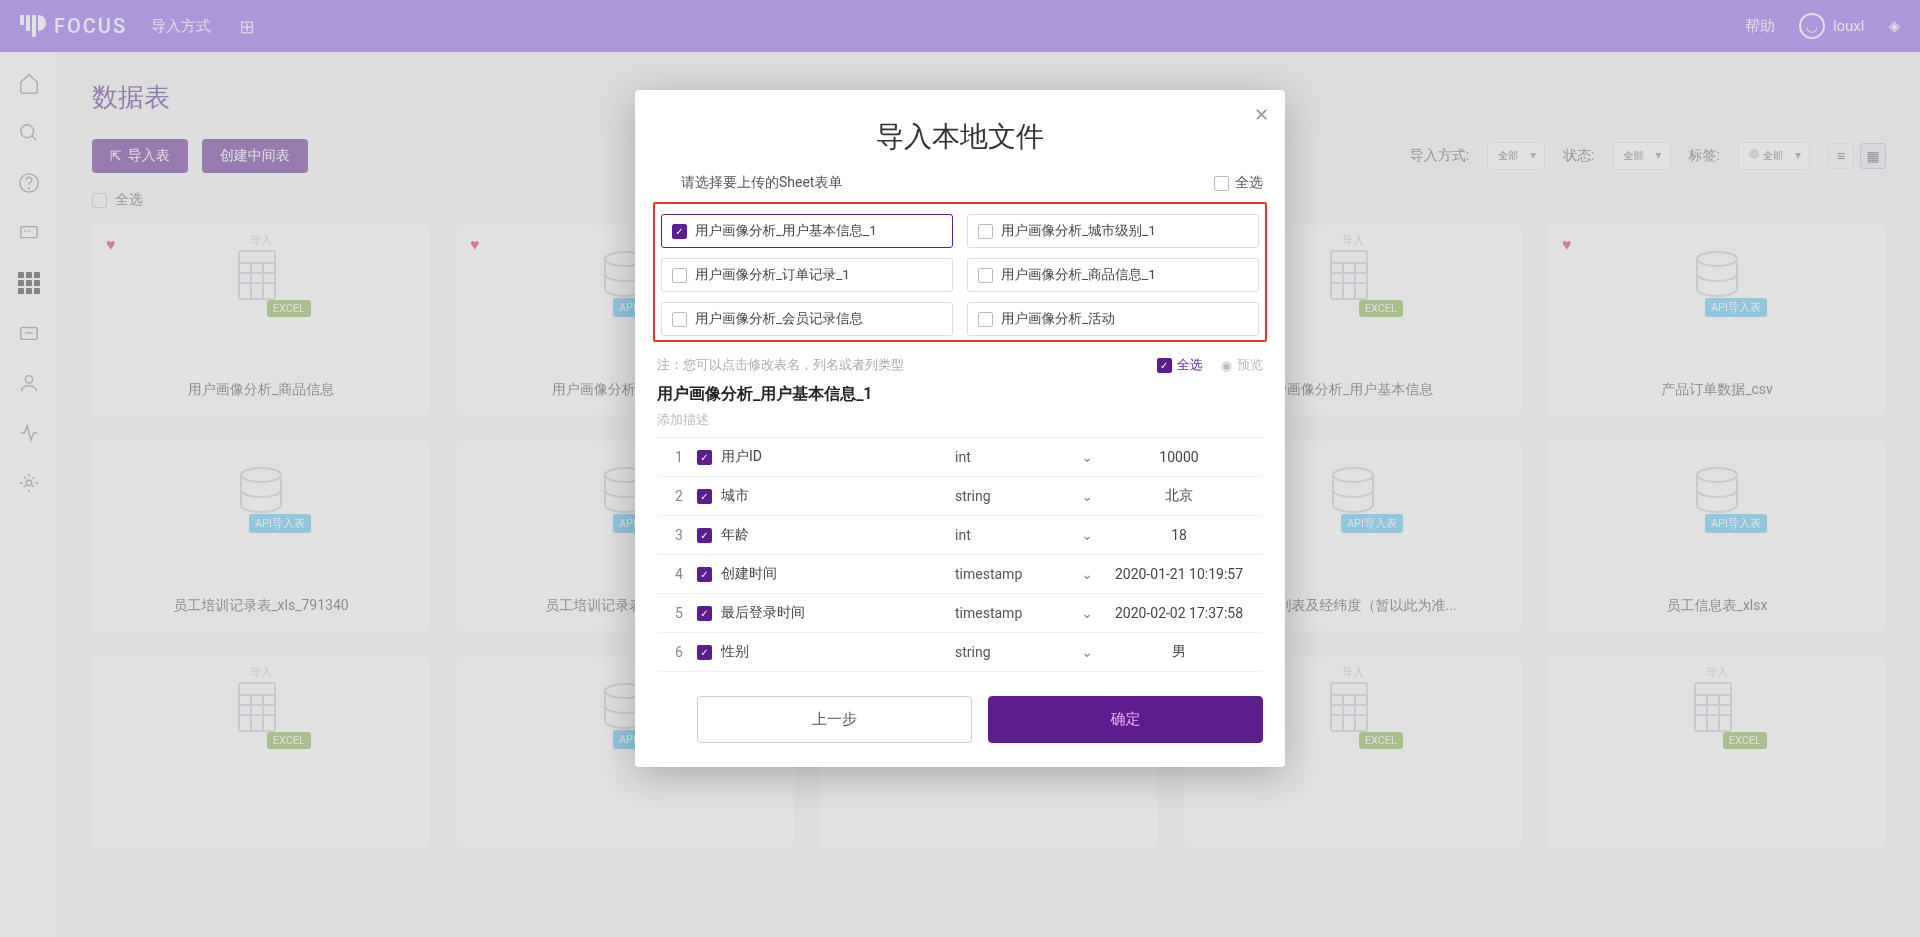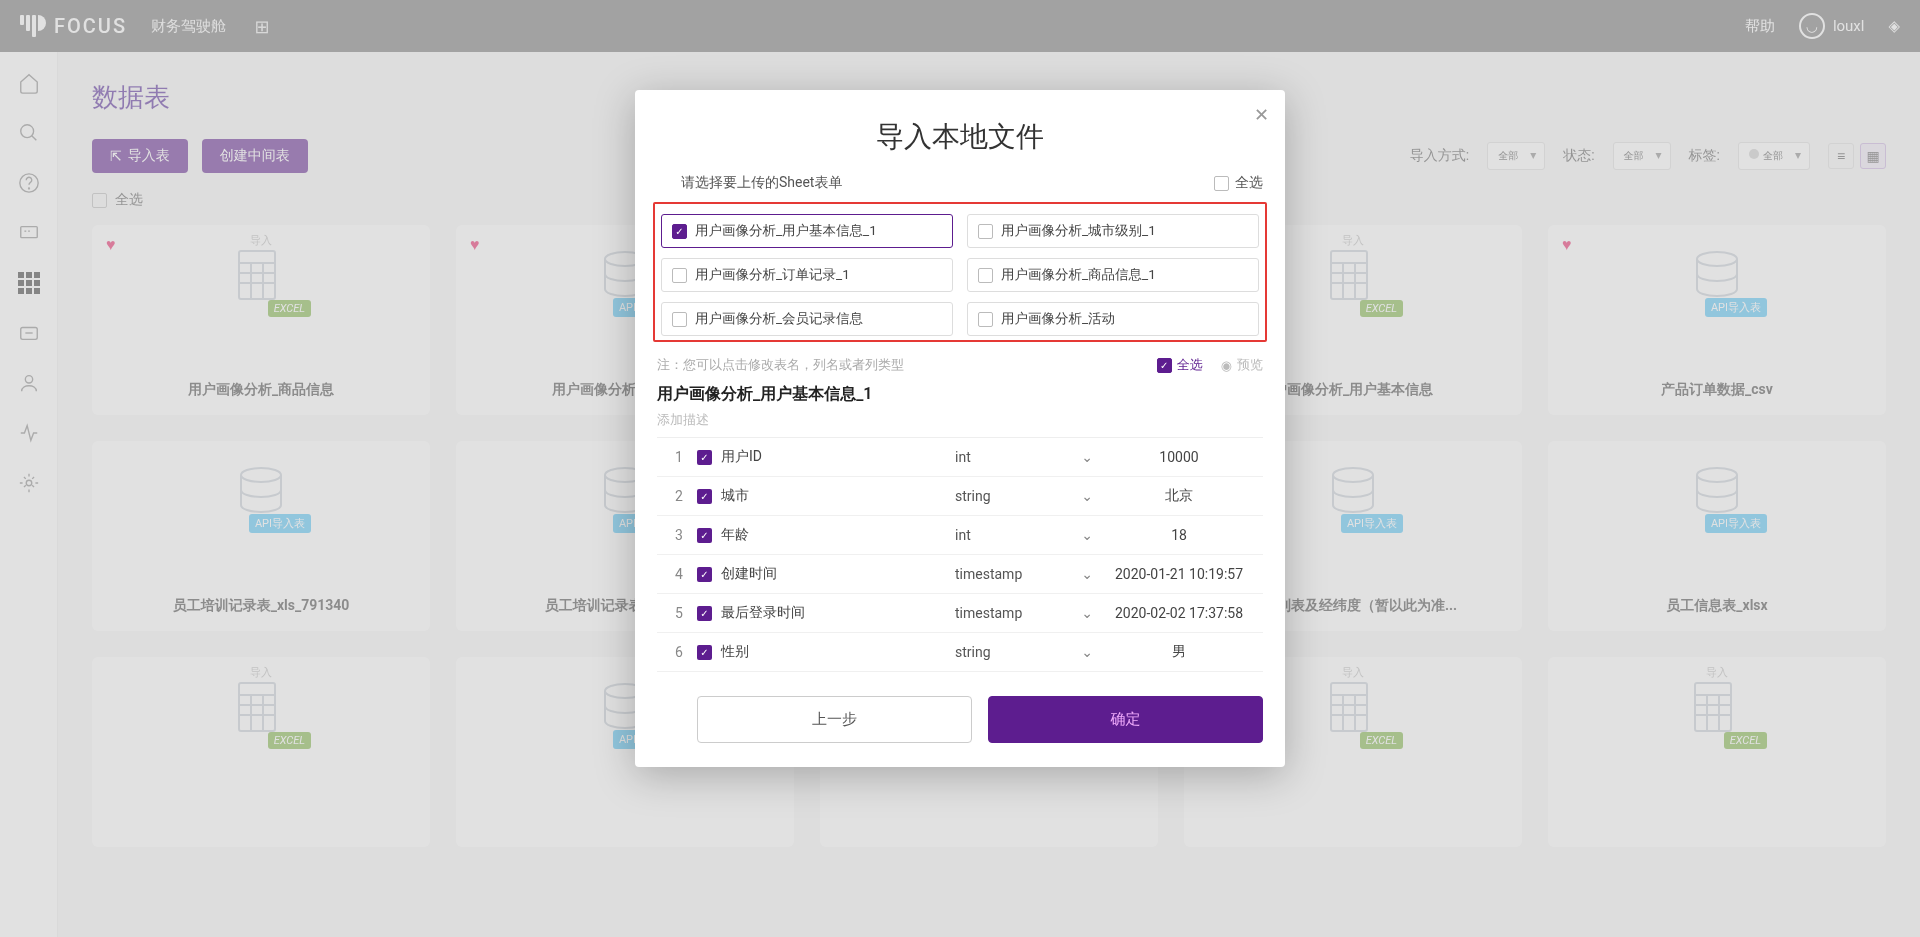--- a/index.html
+++ b/index.html
@@ -1,19 +1,19 @@
 <!DOCTYPE html>
 <html><head>
 <meta charset="utf-8">
 <style>
 * { box-sizing: border-box; margin: 0; padding: 0; font-family: -apple-system, BlinkMacSystemFont, "Segoe UI", Roboto, "Helvetica Neue", Arial, sans-serif; }
 body { background: #f5f5f5; overflow: hidden; position: relative; width: 1920px; height: 937px; }
 
 
-.topbar { background: #737373; height: 52px; display: flex; align-items: center; padding: 0 20px; color: #fff; justify-content: space-between; }
+.topbar { background: #8b5cf6; height: 52px; display: flex; align-items: center; padding: 0 20px; color: #fff; justify-content: space-between; }
 .topbar-left { display: flex; align-items: center; gap: 24px; }
 .logo { display: flex; align-items: center; gap: 8px; font-size: 20px; font-weight: 500; letter-spacing: 2px; }
 .logo-icon { display: flex; gap: 2px; }
 .logo-bar { width: 4px; background: #fff; border-radius: 1px; }
 .tab-item { font-size: 15px; color: #fff; opacity: 0.95; }
 .add-tab { width: 24px; height: 24px; display: flex; align-items: center; justify-content: center; opacity: 0.85; font-size: 18px; }
 .topbar-right { display: flex; align-items: center; gap: 24px; font-size: 15px; }
 .user { display: flex; align-items: center; gap: 8px; }
 .user-avatar { width: 26px; height: 26px; border: 2px solid #fff; border-radius: 50%; display: flex; align-items: center; justify-content: center; font-size: 14px; }
 
@@ -41,22 +41,22 @@
 .view-btn.active { background: #f0e8f7; border-color: #c9b0df; }
 .checkbox-row { display: flex; align-items: center; gap: 8px; font-size: 14px; color: #555; margin-bottom: 16px; }
 .cb { width: 15px; height: 15px; border: 1px solid #bbb; border-radius: 2px; }
 
 
 .cards { display: grid; grid-template-columns: repeat(5, 1fr); gap: 26px; }
 .card { background: #fff; border-radius: 6px; height: 190px; display: flex; flex-direction: column; align-items: center; justify-content: center; position: relative; padding-top: 10px; }
 .card-heart { position: absolute; top: 10px; left: 14px; color: #e91e63; font-size: 16px; }
 .card-icon { width: 80px; height: 80px; display: flex; align-items: center; justify-content: center; position: relative; margin-bottom: 14px; }
 .card-badge { position: absolute; bottom: -2px; right: -10px; background: #4fc3f7; color: #fff; font-size: 11px; padding: 2px 6px; border-radius: 3px; }
-.card-badge.green { background: #7cb342; font-style: italic; }
-.card-title { font-size: 14px; color: #444; text-align: center; padding: 0 10px; margin-top: auto; margin-bottom: 16px; font-weight: bold; }
+.card-badge.green { background: #7cb342; }
+.card-title { font-size: 14px; color: #444; text-align: center; padding: 0 10px; margin-top: auto; margin-bottom: 16px; }
 
 
 .overlay { position: absolute; inset: 0; background: rgba(200,200,200,0.55); display: flex; align-items: flex-start; justify-content: center; padding-top: 90px; }
 .modal { width: 650px; background: #fff; border-radius: 4px; box-shadow: 0 8px 40px rgba(0,0,0,0.25); position: relative; padding-bottom: 24px; }
 .modal-close { position: absolute; top: 14px; right: 16px; color: #999; font-size: 18px; cursor: pointer; }
 .modal-title { text-align: center; font-size: 28px; color: #333; padding: 28px 0 18px; }
 .sheet-prompt { display: flex; justify-content: space-between; align-items: center; padding: 0 22px 10px; font-size: 14px; color: #555; margin-left: 24px; }
 .sheet-box { border: 2px solid #e53935; margin: 0 18px 14px; padding: 10px 6px 4px; border-radius: 2px; }
 .sheet-grid { display: grid; grid-template-columns: 1fr 1fr; gap: 10px 14px; }
 .sheet-item { border: 1px solid #ddd; border-radius: 3px; padding: 7px 10px; display: flex; align-items: center; gap: 8px; font-size: 13.5px; color: #444; }
@@ -91,21 +91,21 @@
   <div class="topbar-left">
     <div class="logo">
       <span class="logo-icon">
         <span class="logo-bar" style="height:10px"></span>
         <span class="logo-bar" style="height:16px"></span>
         <span class="logo-bar" style="height:22px"></span>
         <span class="logo-bar" style="height:16px;border-radius:0 8px 8px 0;width:8px"></span>
       </span>
       <span>FOCUS</span>
     </div>
-    <span class="tab-item">财务驾驶舱</span>
+    <span class="tab-item">导入方式</span>
     <span class="add-tab">⊞</span>
   </div>
   <div class="topbar-right">
     <span>帮助</span>
     <div class="user">
       <span class="user-avatar">◡</span>
       <span>louxl</span>
     </div>
     <span>◈</span>
   </div>

